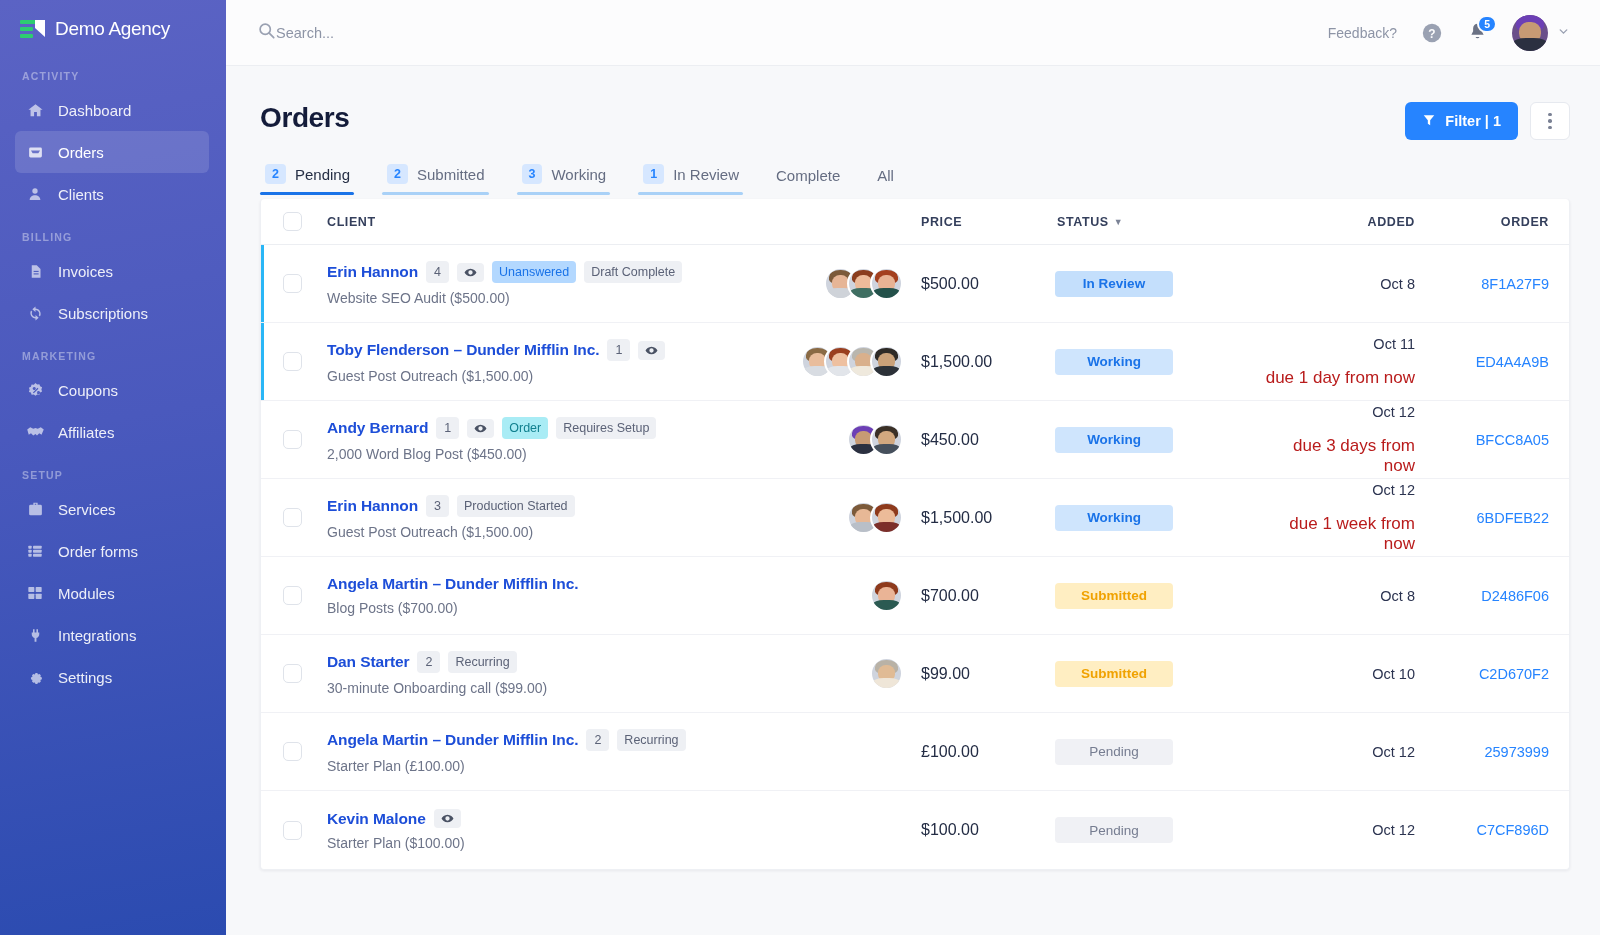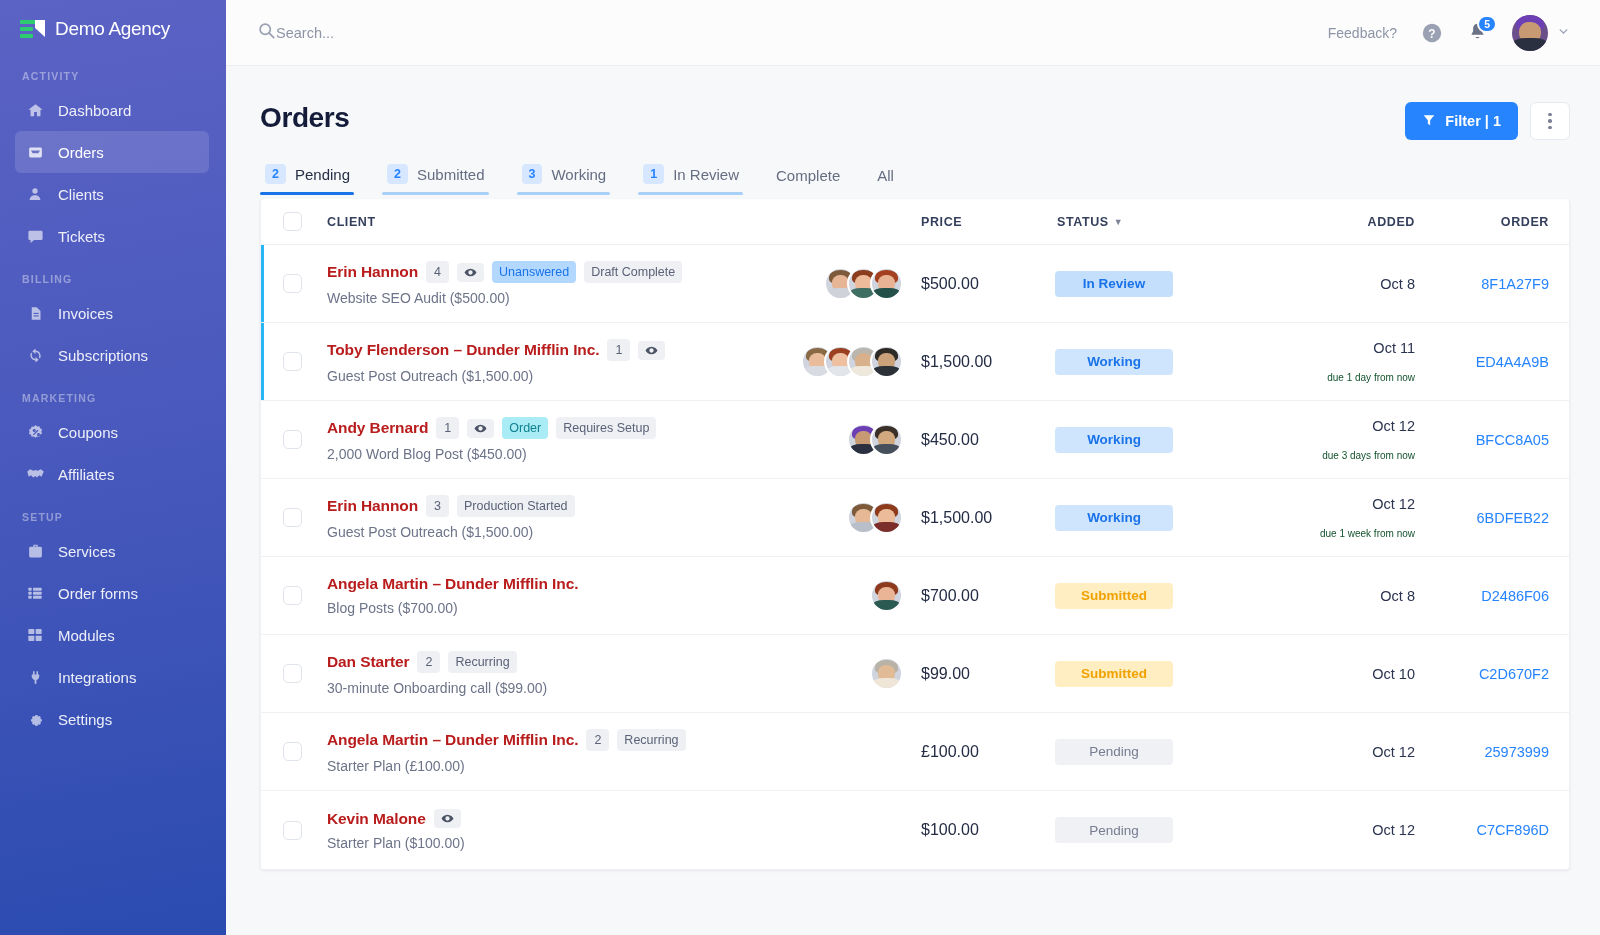--- a/index.html
+++ b/index.html
@@ -132,21 +132,21 @@
 
   .trow {
     display: flex; align-items: center; min-height: 78px;
     border-bottom: 1px solid #f0f1f5; padding: 0 20px 0 22px; position: relative;
   }
   .trow:last-child { border-bottom: none; }
   .trow.accent::before {
     content: ""; position: absolute; left: 0; top: 0; bottom: 0; width: 3px; background: #29b6f6;
   }
   .client-line1 { display: flex; align-items: center; gap: 8px; flex-wrap: wrap; }
-  .client-name { font-size: 15.5px; font-weight: bold; color: #b91c1c; letter-spacing: -0.1px; }
+  .client-name { font-size: 15.5px; font-weight: bold; color: #1d4ed8; letter-spacing: -0.1px; }
   .client-sub { font-size: 14px; color: #6d7489; margin-top: 7px; }
 
   .pill { font-size: 12.5px; border-radius: 4px; padding: 2px 7px; line-height: 1.45; white-space: nowrap; }
   .pill-num   { background: #eef0f4; color: #5b6277; font-weight: normal; padding: 2px 8px; }
   .pill-eye   { background: #eef0f4; color: #4a5264; display: inline-flex; align-items: center; padding: 3px 7px; }
   .pill-grey  { background: #eef0f4; color: #5b6277; }
   .pill-blue  { background: #b3d8ff; color: #1a73e8; }
   .pill-cyan  { background: #a9ecf5; color: #10808f; }
 
   .avatars { display: flex; align-items: center; }
@@ -162,21 +162,21 @@
     display: inline-flex; align-items: center; justify-content: center;
     min-width: 118px; height: 26px; border-radius: 4px;
     font-size: 13.5px; font-weight: bold; padding: 0 12px;
   }
   .st-inreview  { background: #c4dffc; color: #1a73e8; }
   .st-working   { background: #cfe5fd; color: #1a73e8; }
   .st-submitted { background: #ffeec2; color: #f0a202; }
   .st-pending   { background: #f0f1f5; color: #767d91; font-weight: normal; }
 
   .added-date { font-size: 14.5px; color: #2b3350; }
-  .added-due  { font-size: 10px; color: #14532d; margin-top: 16px; }
+  .added-due  { font-size: 17px; color: #b91c1c; margin-top: 16px; }
   .order-id   { font-size: 14.5px; color: #2684ff; cursor: pointer; }
 
   
   .face { position: absolute; inset: 0; }
   .face .hair { position: absolute; left: 12%; right: 12%; top: 2%; height: 48%; border-radius: 50% 50% 35% 35%; }
   .face .skin { position: absolute; left: 20%; right: 20%; top: 20%; height: 58%; border-radius: 45%; }
   .face .body { position: absolute; left: 4%; right: 4%; bottom: 0; height: 34%; border-radius: 40% 40% 0 0; }
 </style>
 </head>
 <body>
@@ -214,28 +214,20 @@
           <span>Orders</span>
         </div>
         <div class="nav-item">
           <span class="nav-ico">
             <svg width="16" height="16" viewBox="0 0 24 24" fill="currentColor">
               <circle cx="12" cy="7.5" r="4"></circle>
               <path d="M4 21c0-4.4 3.6-7 8-7s8 2.6 8 7z"></path>
             </svg>
           </span>
           <span>Clients</span>
-        </div>
-        <div class="nav-item">
-          <span class="nav-ico">
-            <svg width="17" height="17" viewBox="0 0 24 24" fill="currentColor">
-              <path d="M4 4h16a2 2 0 0 1 2 2v9a2 2 0 0 1-2 2H10l-5 4v-4H4a2 2 0 0 1-2-2V6a2 2 0 0 1 2-2z"></path>
-            </svg>
-          </span>
-          <span>Tickets</span>
         </div>
         <div class="nav-section">BILLING</div>
         <div class="nav-item">
           <span class="nav-ico">
             <svg width="15" height="17" viewBox="0 0 24 24" fill="currentColor">
               <path d="M6 2h8l6 6v14H6z"></path>
               <rect x="9" y="11" width="8" height="1.7" fill="#4a59bd"></rect>
               <rect x="9" y="15" width="8" height="1.7" fill="#4a59bd"></rect>
             </svg>
           </span>

